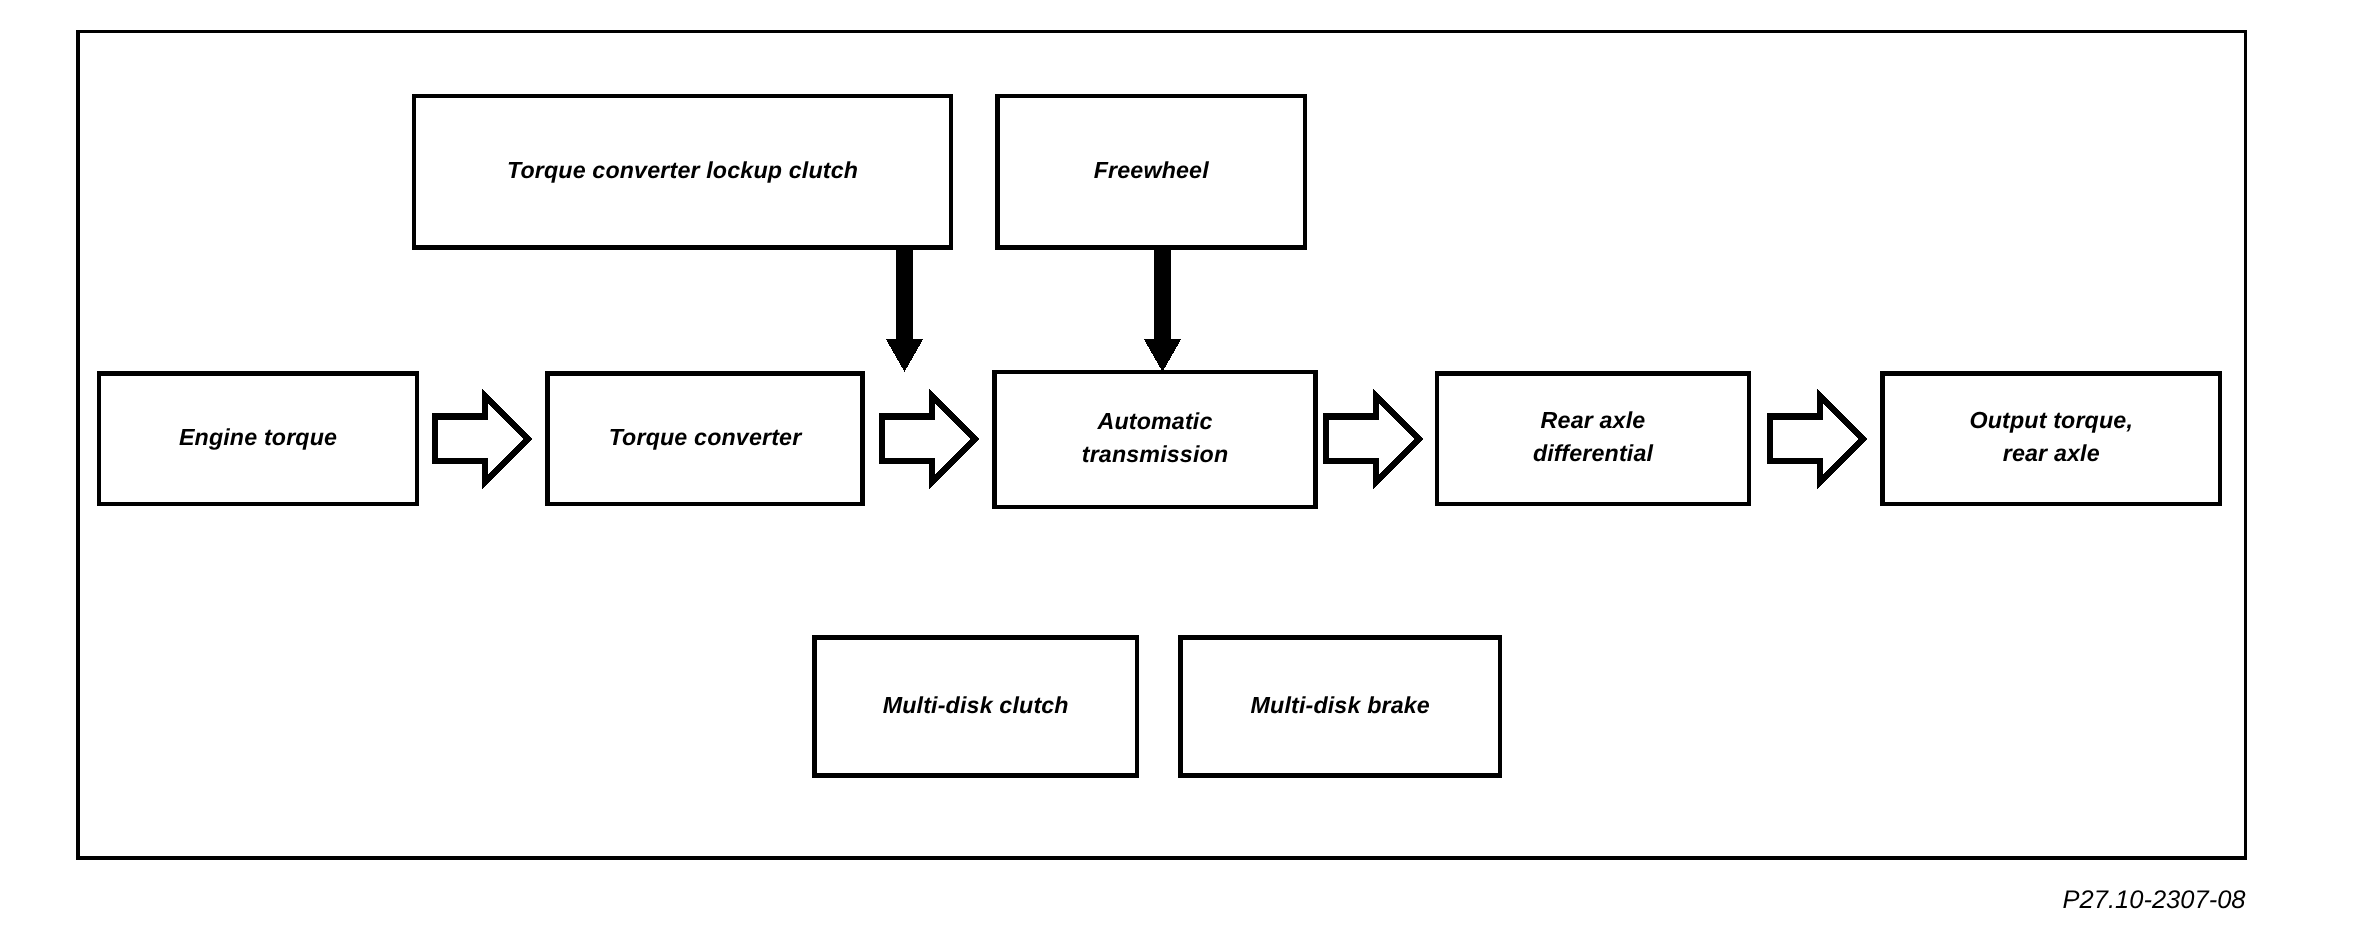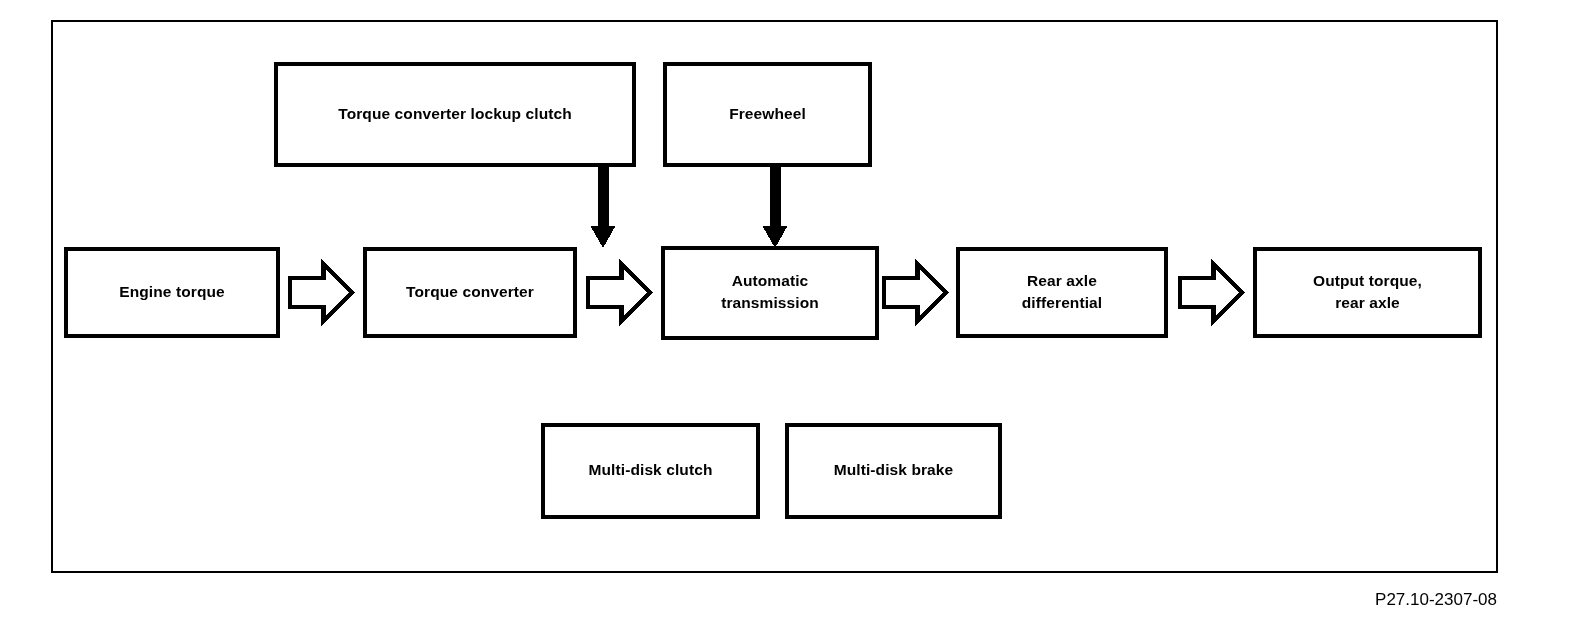--- a/index.html
+++ b/index.html
@@ -13,20 +13,21 @@
     font-family: "Liberation Sans", sans-serif;
     position: relative;
     overflow: hidden;
   }
   #diagram-root {
     position: absolute;
     left: 0;
     top: 0;
     width: 1584px;
     height: 448px;
+    font-style: italic;
   }
   svg.diagram-canvas {
     display: block;
     width: 1584px;
     height: 620px;
     shape-rendering: crispEdges;
   }
   .outer-frame-rect {
     fill: #ffffff;
     stroke: #000000;

